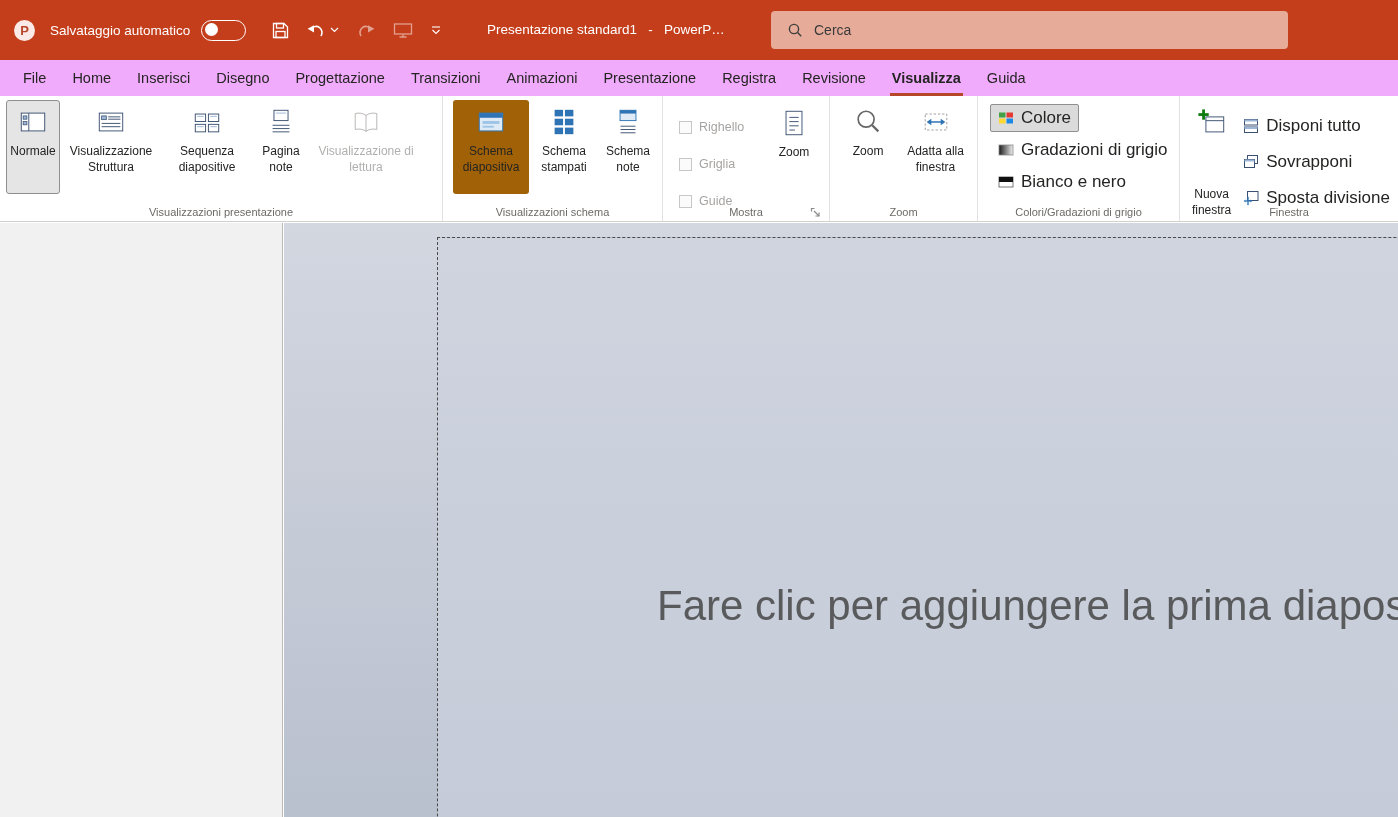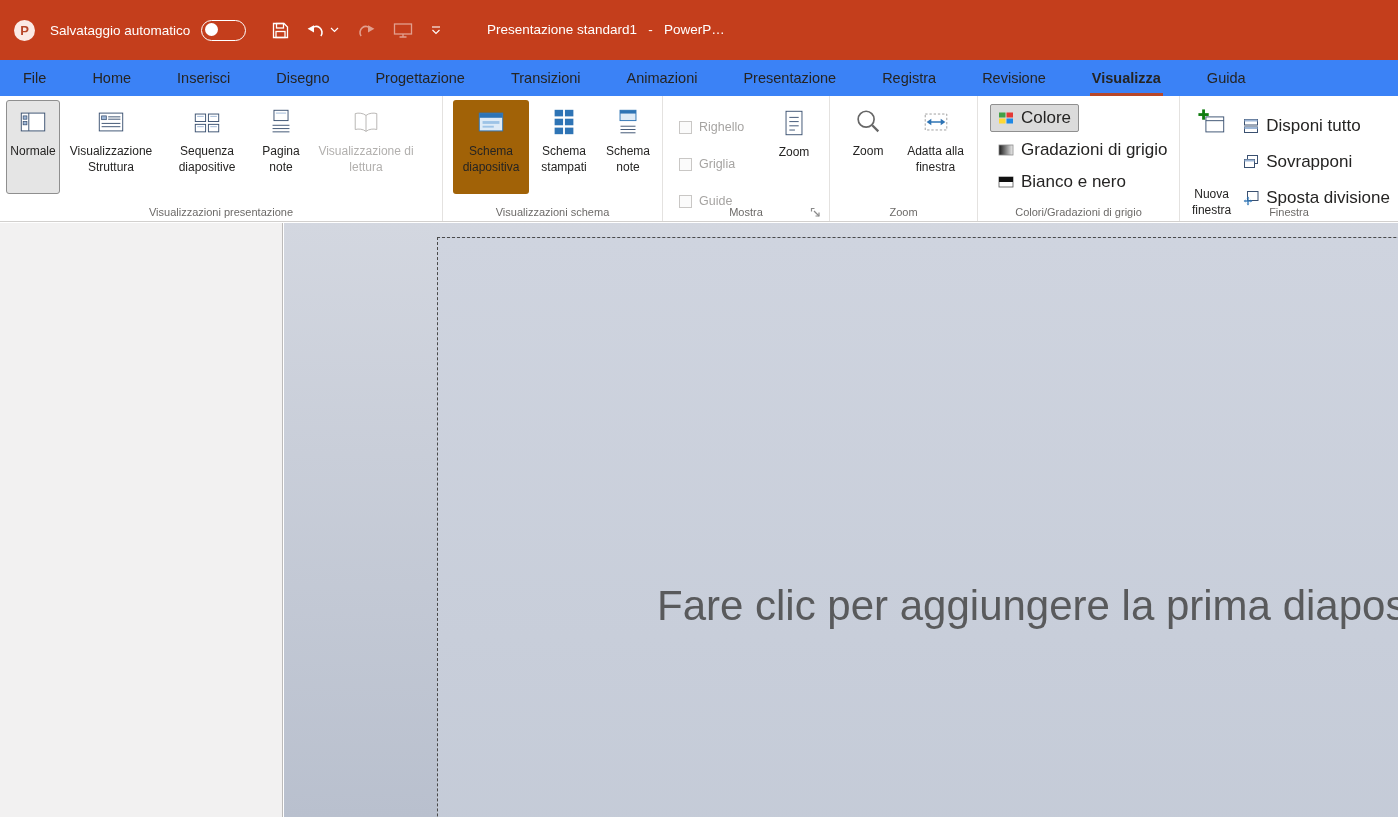--- a/index.html
+++ b/index.html
@@ -13,21 +13,21 @@
   .toggle { margin-left:11px; width:45px; height:21px; border:1.5px solid #fff; border-radius:12px; position:relative; cursor:pointer; flex:none; }
   .toggle .knob { position:absolute; left:3px; top:2.5px; width:13px; height:13px; border-radius:50%; background:#fff; }
   .qat-btn { margin-left:18px; display:flex; align-items:center; cursor:pointer; }
   .qat-btn.dim { opacity:.5; }
   .qat-sm { margin-left:5px; display:flex; align-items:center; cursor:pointer; }
   .doc-title { position:absolute; left:487px; top:0; height:60px; line-height:60px; font-size:13.5px; color:#fff; white-space:pre; }
   .search { position:absolute; left:771px; top:11px; width:517px; height:38px; background:#E7AC99; border-radius:4px; display:flex; align-items:center; padding-left:16px; gap:11px; cursor:text; }
   .search .ph-text { font-size:14px; color:#3a3a3a; }
 
   
-  .tabs { position:absolute; top:60px; left:0; right:0; height:36px; background:#3b82f6; display:flex; align-items:stretch; padding-left:10px;gap:20px; }
+  .tabs { position:absolute; top:60px; left:0; right:0; height:36px; background:#f0abfc; display:flex; align-items:stretch; padding-left:10px; }
   .tab { padding:0 13px; font-size:14.5px; color:#252423; display:flex; align-items:center; position:relative; cursor:pointer; }
   .tab.active { font-weight:bold; }
   .tab.active::after { content:""; position:absolute; left:11px; right:11px; bottom:0; height:3px; background:#B7472A; }
 
   
   .ribbon { position:absolute; top:96px; left:0; right:0; height:126px; background:#fff; border-bottom:1px solid #d2d0ce; display:flex; }
   .rgroup { position:relative; height:100%; border-right:1px solid #e4e2e0; }
   .rgroup:last-child { border-right:none; }
   .rgroup-label { position:absolute; bottom:3px; left:0; right:0; text-align:center; font-size:11px; color:#6c6a68; }
   .btnrow { display:flex; align-items:flex-start; padding:4px 0 0 6px; }
@@ -105,20 +105,29 @@
   </span>
   <span class="qat-btn">
     <svg width="10" height="9" viewBox="0 0 10 9">
         <path d="M1 1 h8" stroke="#fff" stroke-width="1.1"></path>
         <path d="M1.5 4 L5 7.5 L8.5 4" fill="none" stroke="#fff" stroke-width="1.1"></path>
       </svg>
   </span>
 
   <div class="doc-title">Presentazione standard1   -   PowerP…</div>
 
+  <div class="search">
+    <span style="line-height:0;">
+      <svg width="16" height="16" viewBox="0 0 16 16">
+          <circle cx="7" cy="7" r="4.6" fill="none" stroke="#3d3d3d" stroke-width="1.4"></circle>
+          <line x1="10.6" y1="10.6" x2="14.2" y2="14.2" stroke="#3d3d3d" stroke-width="1.4"></line>
+        </svg>
+    </span>
+    <span class="ph-text">Cerca</span>
+  </div>
 </div>
 
 <div class="tabs">
   <span class="tab">File</span>
   <span class="tab">Home</span>
   <span class="tab">Inserisci</span>
   <span class="tab">Disegno</span>
   <span class="tab">Progettazione</span>
   <span class="tab">Transizioni</span>
   <span class="tab">Animazioni</span>

